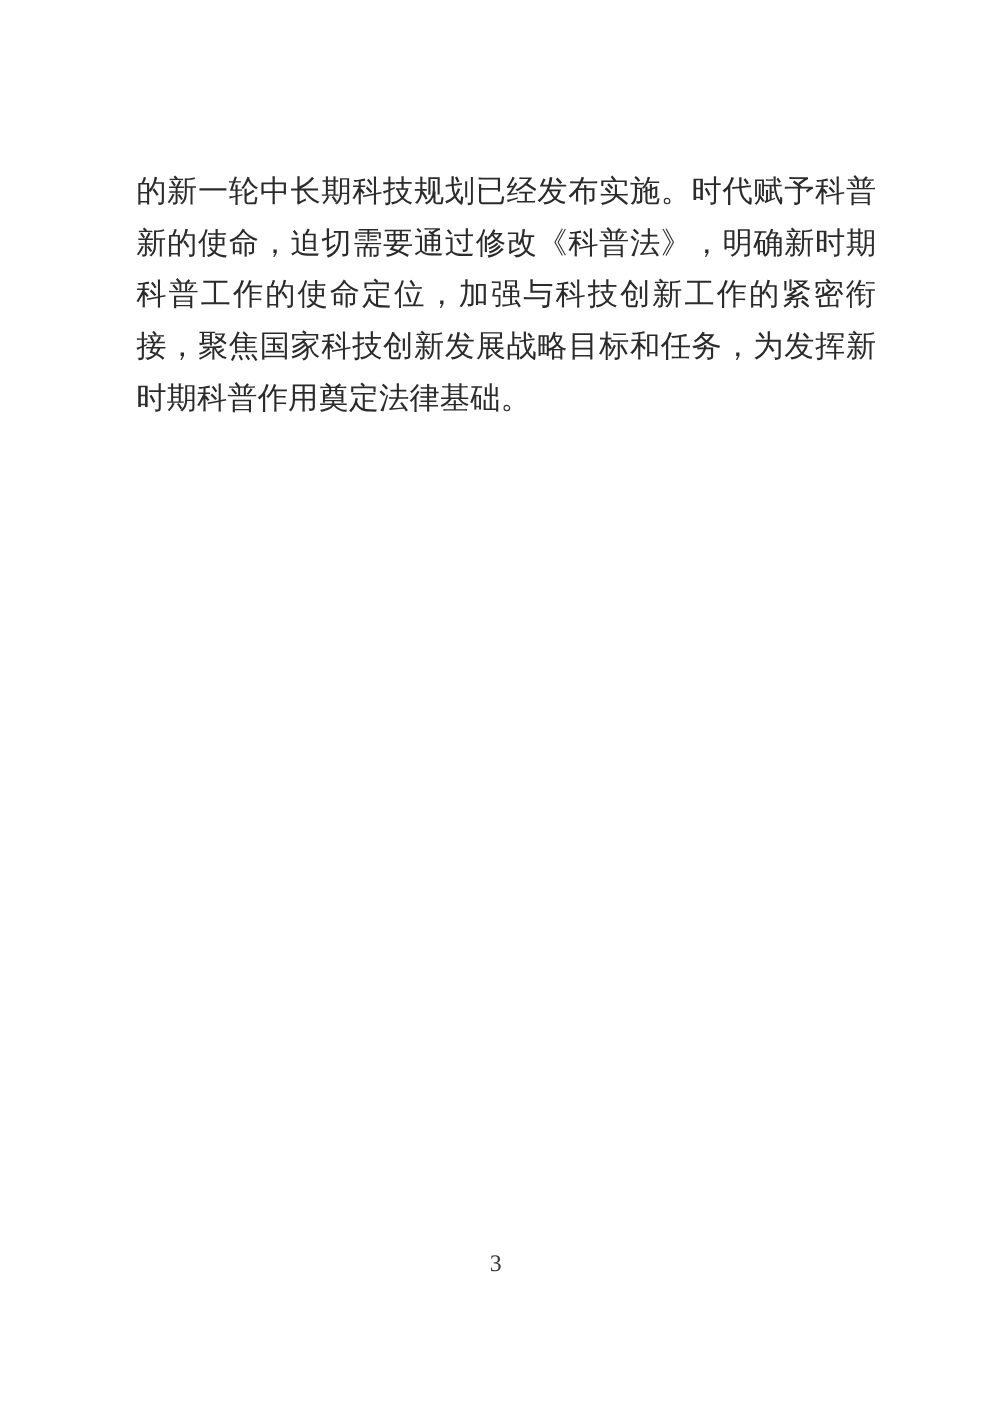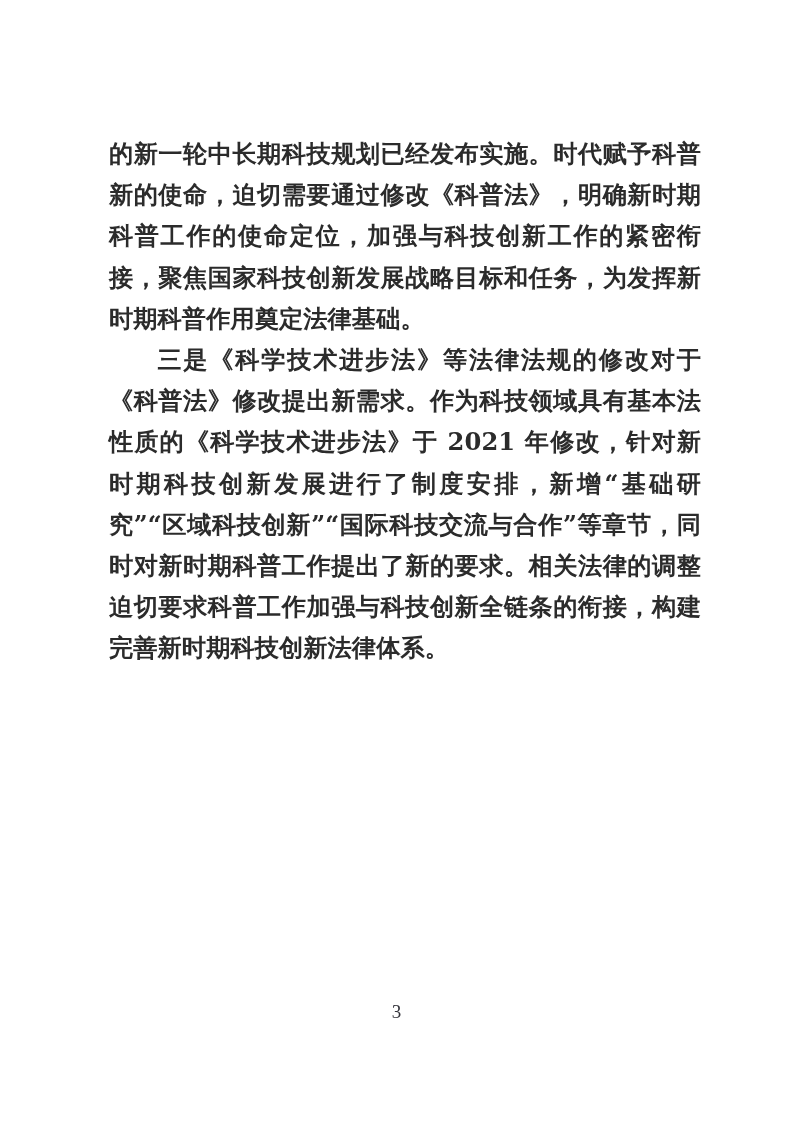--- a/index.html
+++ b/index.html
@@ -31,21 +31,20 @@
     padding: 0;
     font-family: "DejaVu Serif", "Liberation Serif", serif;
     font-size: 24.2px;
     line-height: 41.2px;
     color: #2b2b2b;
     text-align: justify;
     text-align-last: left;
     text-justify: inter-character;
     letter-spacing: 0.1px;
     word-break: break-all;
-    font-weight: bold;
     -webkit-font-smoothing: antialiased;
   }
   .para.indent {
     text-indent: 2em;
   }
   .page-number {
     position: absolute;
     left: 0;
     right: 0;
     top: 1000px;
@@ -58,20 +57,19 @@
 </style>
 </head>
 <body>
 
 <div class="page">
 
   <div class="text-block">
 
     <p class="para">的新一轮中长期科技规划已经发布实施。时代赋予科普新的使命，迫切需要通过修改《科普法》，明确新时期科普工作的使命定位，加强与科技创新工作的紧密衔接，聚焦国家科技创新发展战略目标和任务，为发挥新时期科普作用奠定法律基础。</p>
 
-    <p class="para indent">三是《科学技术进步法》等法律法规的修改对于《科普法》修改提出新需求。作为科技领域具有基本法性质的《科学技术进步法》于 2021 年修改，针对新时期科技创新发展进行了制度安排，新增“基础研究”“区域科技创新”“国际科技交流与合作”等章节，同时对新时期科普工作提出了新的要求。相关法律的调整迫切要求科普工作加强与科技创新全链条的衔接，构建完善新时期科技创新法律体系。</p>
 
 
   </div>
 
   <div class="page-number">3</div>
 
 </div>
 
 </body></html>

